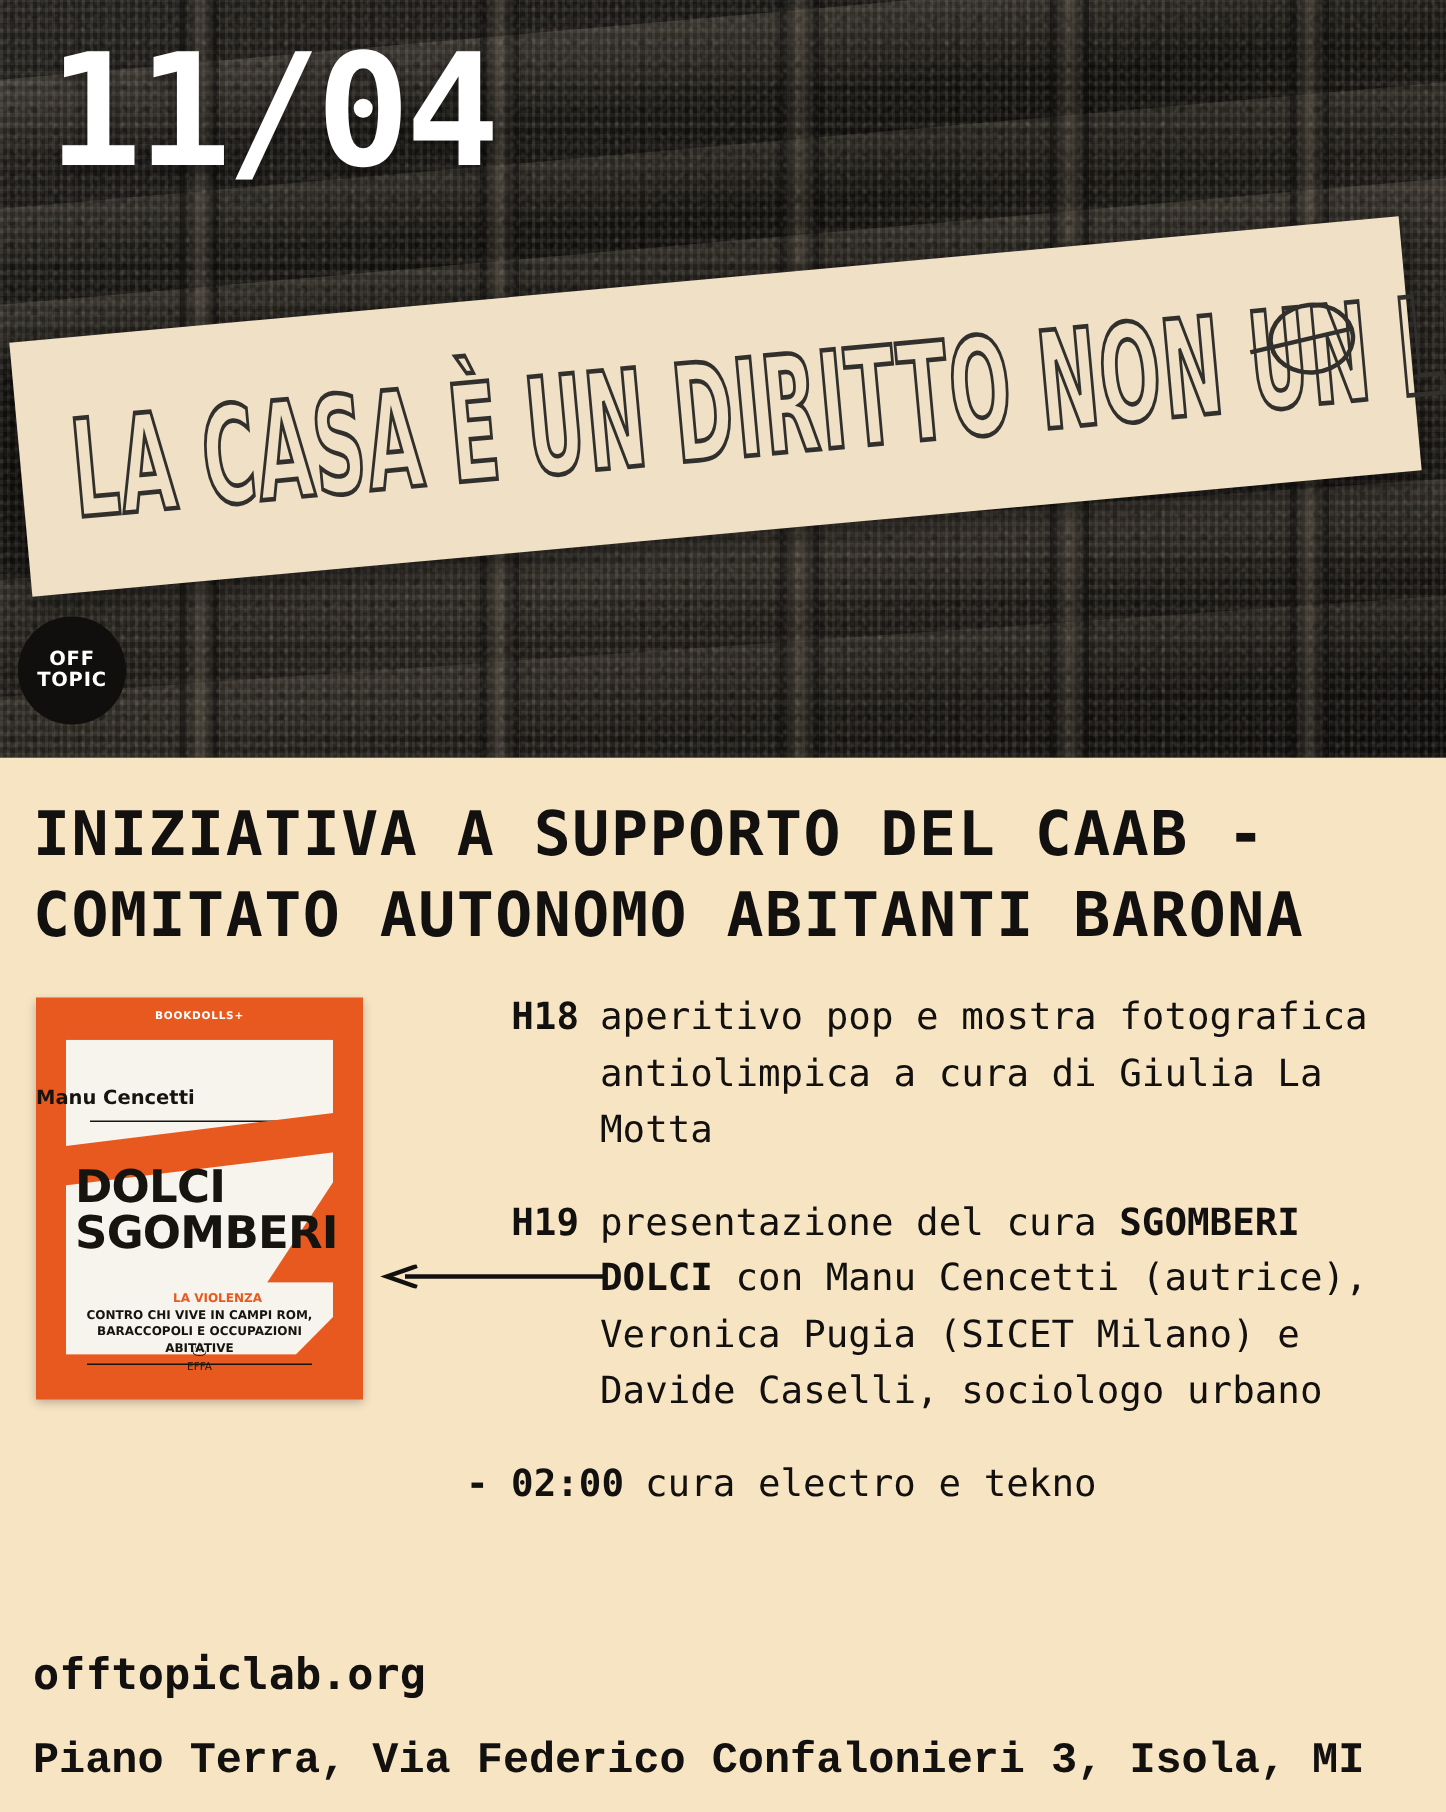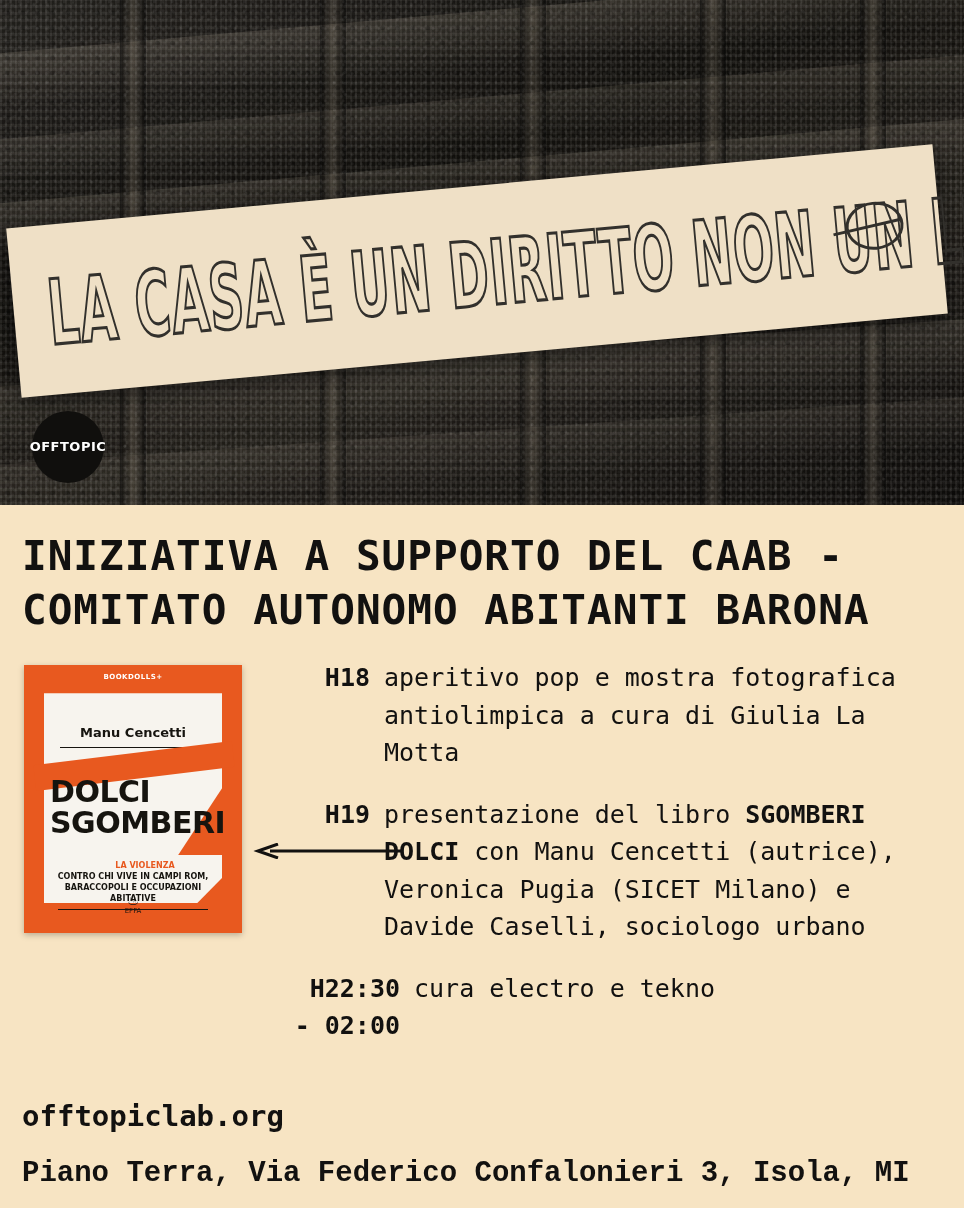--- a/index.html
+++ b/index.html
@@ -119,28 +119,28 @@
     font-weight: 700;
     letter-spacing: -3px;
     color: #ffffff;
     line-height: 1;
     text-shadow: 0 3px 10px rgba(0,0,0,.5);
   }
 
   
   .logo {
     position: absolute;
-    left: 32px;
+    left: 12px;
     bottom: 22px;
     width: 72px;
     height: 72px;
     border-radius: 50%;
     background: #100f0d;
     display: flex;
-    flex-direction: row;
+    flex-direction: column;
     align-items: center;
     justify-content: center;
     line-height: 1.05;
   }
   .logo span {
     color: #fff;
     font-family: "DejaVu Sans", sans-serif;
     font-size: 13px;
     font-weight: 700;
     letter-spacing: .5px;
@@ -206,21 +206,21 @@
     right: 18px;
     top: 120px;
     width: 46px;
     height: 70px;
     background: #e8591f;
     clip-path: polygon(100% 0, 100% 100%, 0 100%);
   }
   .book-author {
     position: absolute;
     left: 0; right: 0; top: 60px;
-    text-align: center;
+    text-align: left;
     font-family: "DejaVu Sans", sans-serif;
     font-size: 13px;
     font-weight: 700;
     color: #16140f;
   }
   .book-rule {
     position: absolute;
     left: 36px; right: 36px; top: 82px;
     height: 1px; background: #16140f;
   }
@@ -267,22 +267,22 @@
     position: absolute;
     left: 252px;
     top: 188px;
     width: 150px;
     height: 16px;
   }
 
   
   .schedule {
     flex: 1 1 auto;
+    padding-left: 38px;
     padding-top: 4px;
-    margin-left: 22px;
   }
   .row {
     display: flex;
     margin-bottom: 24px;
   }
   .row .time {
     flex: 0 0 auto;
     width: 120px;
     text-align: right;
     padding-right: 14px;
@@ -345,20 +345,21 @@
     <div class="pillar p3"></div>
     <div class="pillar p4"></div>
     <div class="pillar p5"></div>
     <div class="photo-grain"></div>
 
     <div class="banner">
       <div class="banner-text">LA CASA È UN DIRITTO NON UN LUSSO</div>
       <div class="banner-mark"></div>
     </div>
 
+    <div class="date">11/04</div>
 
     <div class="logo">
       <span>OFF</span>
       <span>TOPIC</span>
     </div>
   </div>
 
   <div class="headline">INIZIATIVA A SUPPORTO DEL CAAB - COMITATO AUTONOMO ABITANTI BARONA</div>
 
   <div class="body">
@@ -394,26 +395,25 @@
 
     <div class="schedule">
 
       <div class="row">
         <div class="time">H18</div>
         <div class="desc">aperitivo pop e mostra fotografica antiolimpica a cura di Giulia La Motta</div>
       </div>
 
       <div class="row">
         <div class="time">H19</div>
-        <div class="desc"><span>presentazione del libro </span><b>SGOMBERI DOLCI</b><span> con Manu Cencetti (autrice), Veronica Pugia (SICET Milano) e Davide Caselli, sociologo urbano</span></div>
+        <div class="desc"><span>presentazione del cura </span><b>SGOMBERI DOLCI</b><span> con Manu Cencetti (autrice), Veronica Pugia (SICET Milano) e Davide Caselli, sociologo urbano</span></div>
       </div>
 
       <div class="row dj">
         <div class="time">
-          <div>H22:30</div>
           <div>- 02:00</div>
         </div>
         <div class="desc">cura electro e tekno</div>
       </div>
 
     </div>
   </div>
 
   <div class="footer">
     <div class="site">offtopiclab.org</div>

